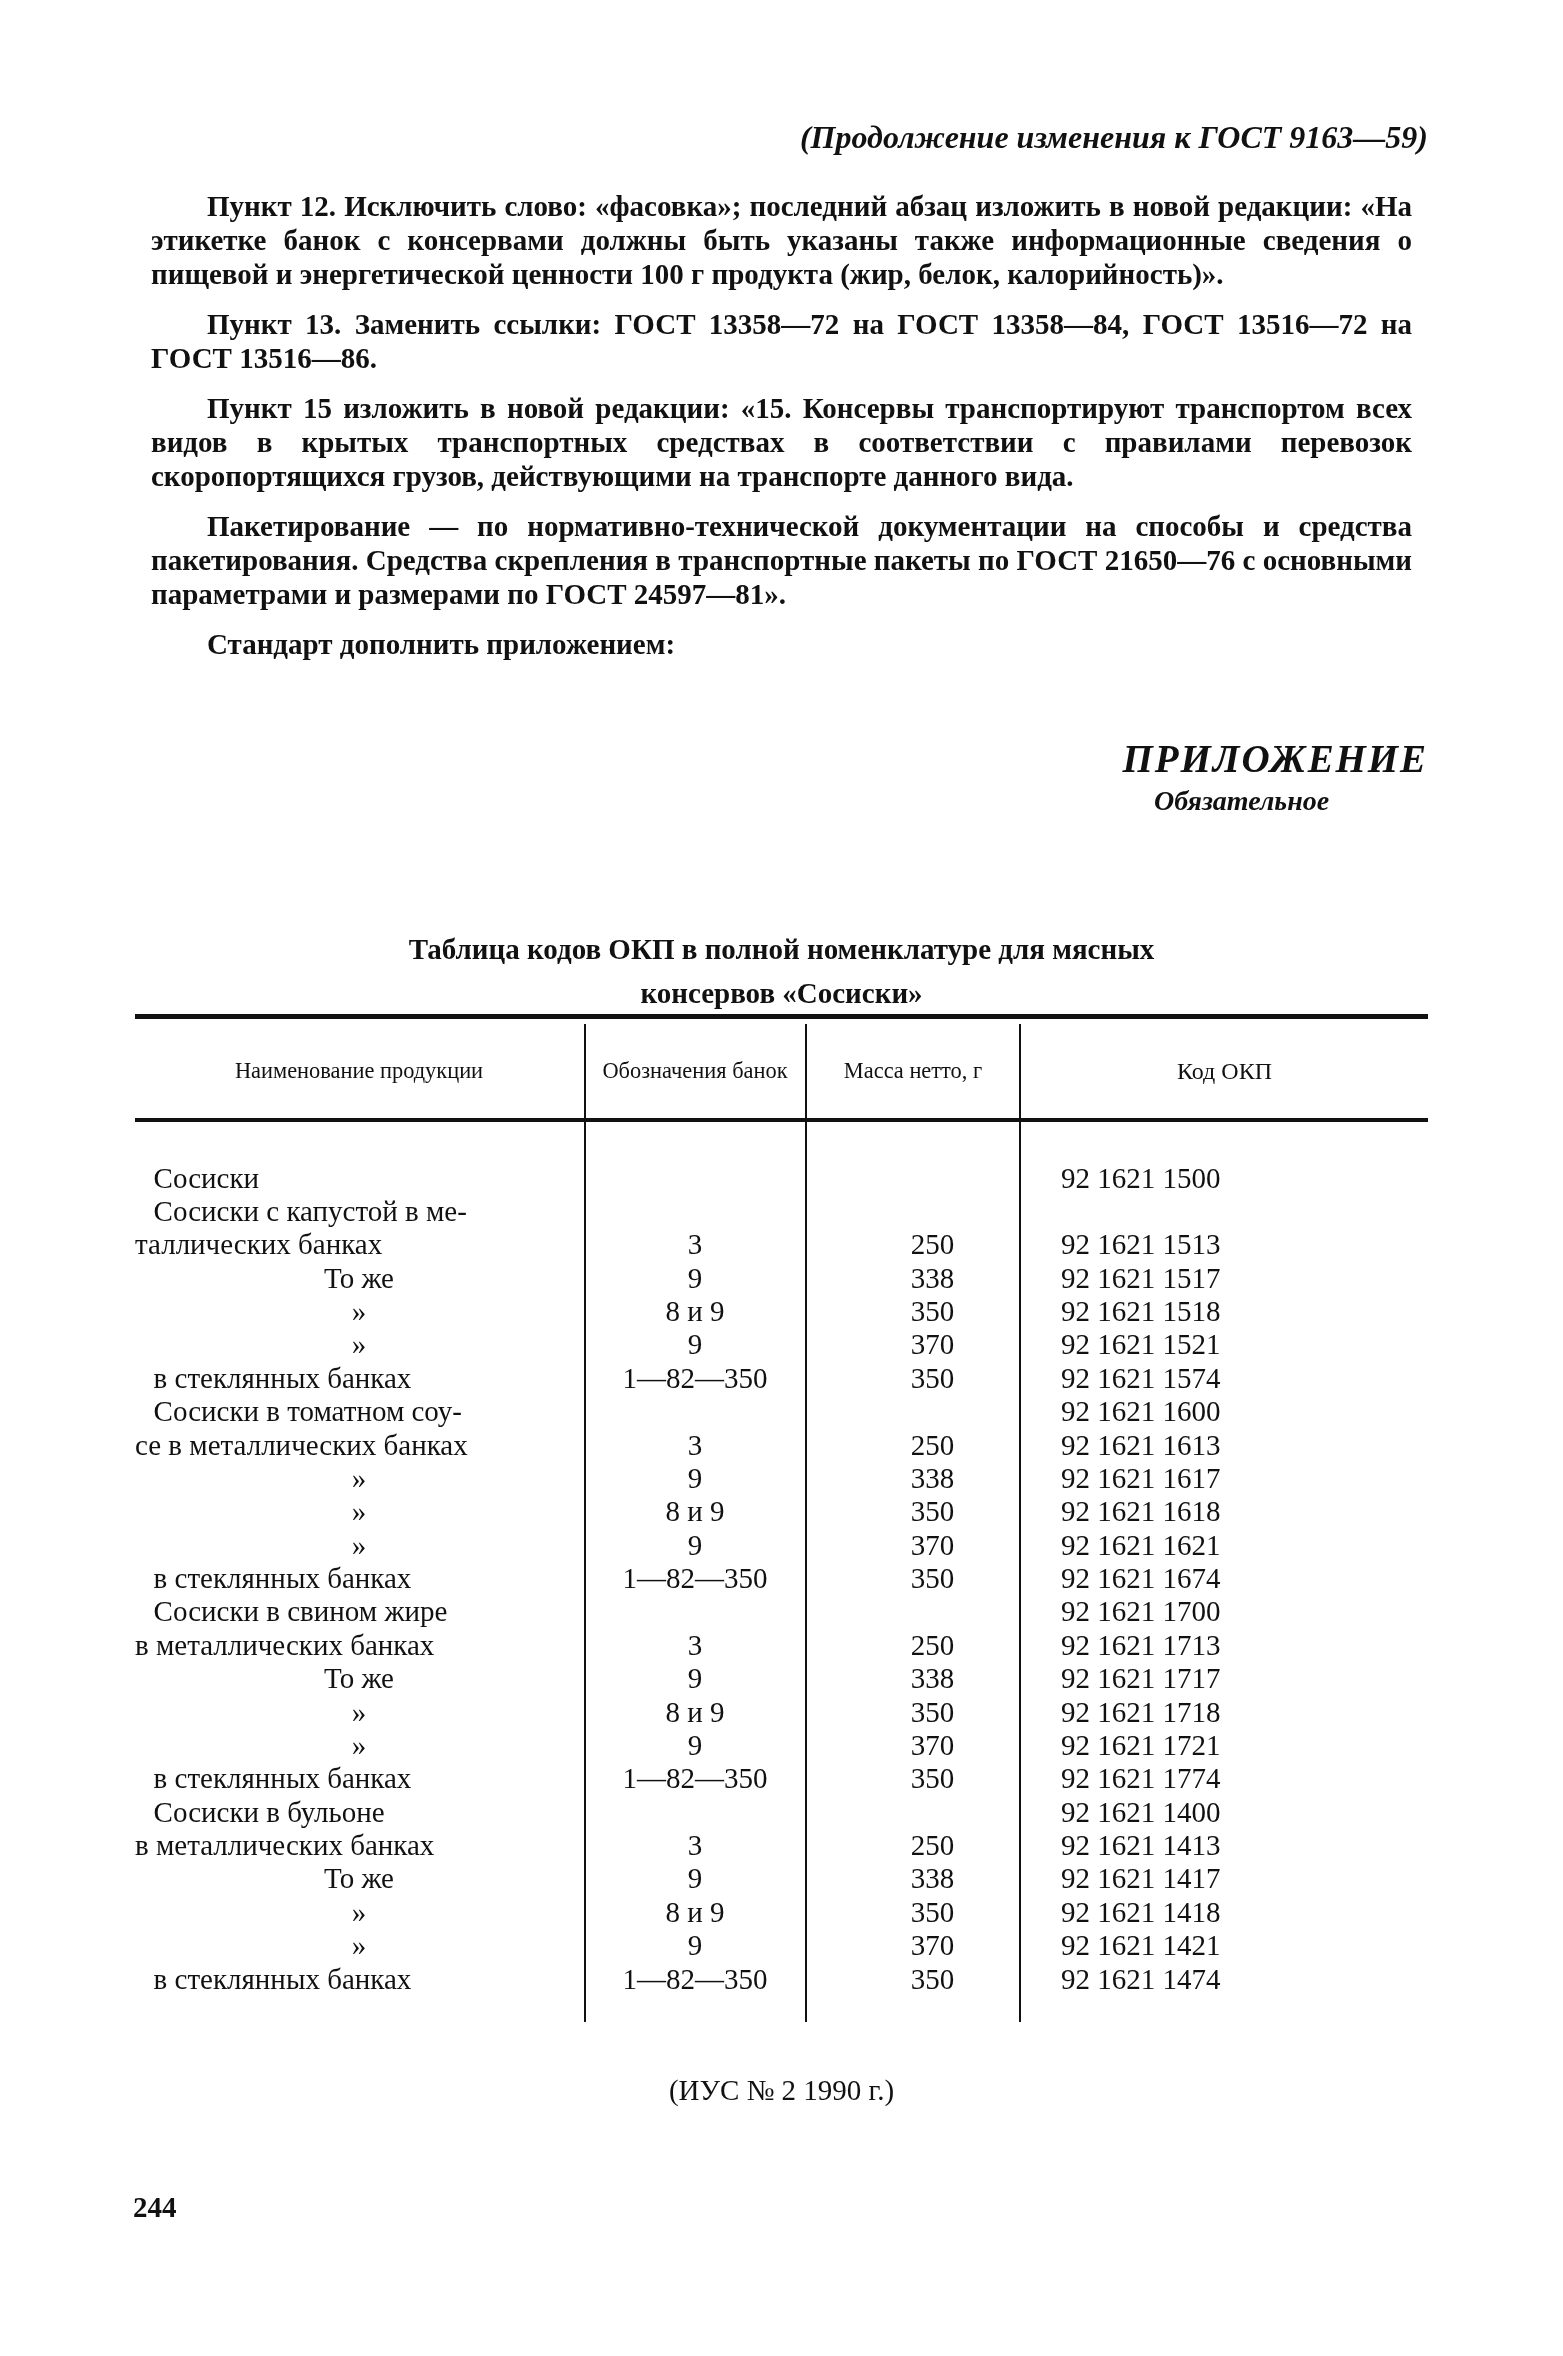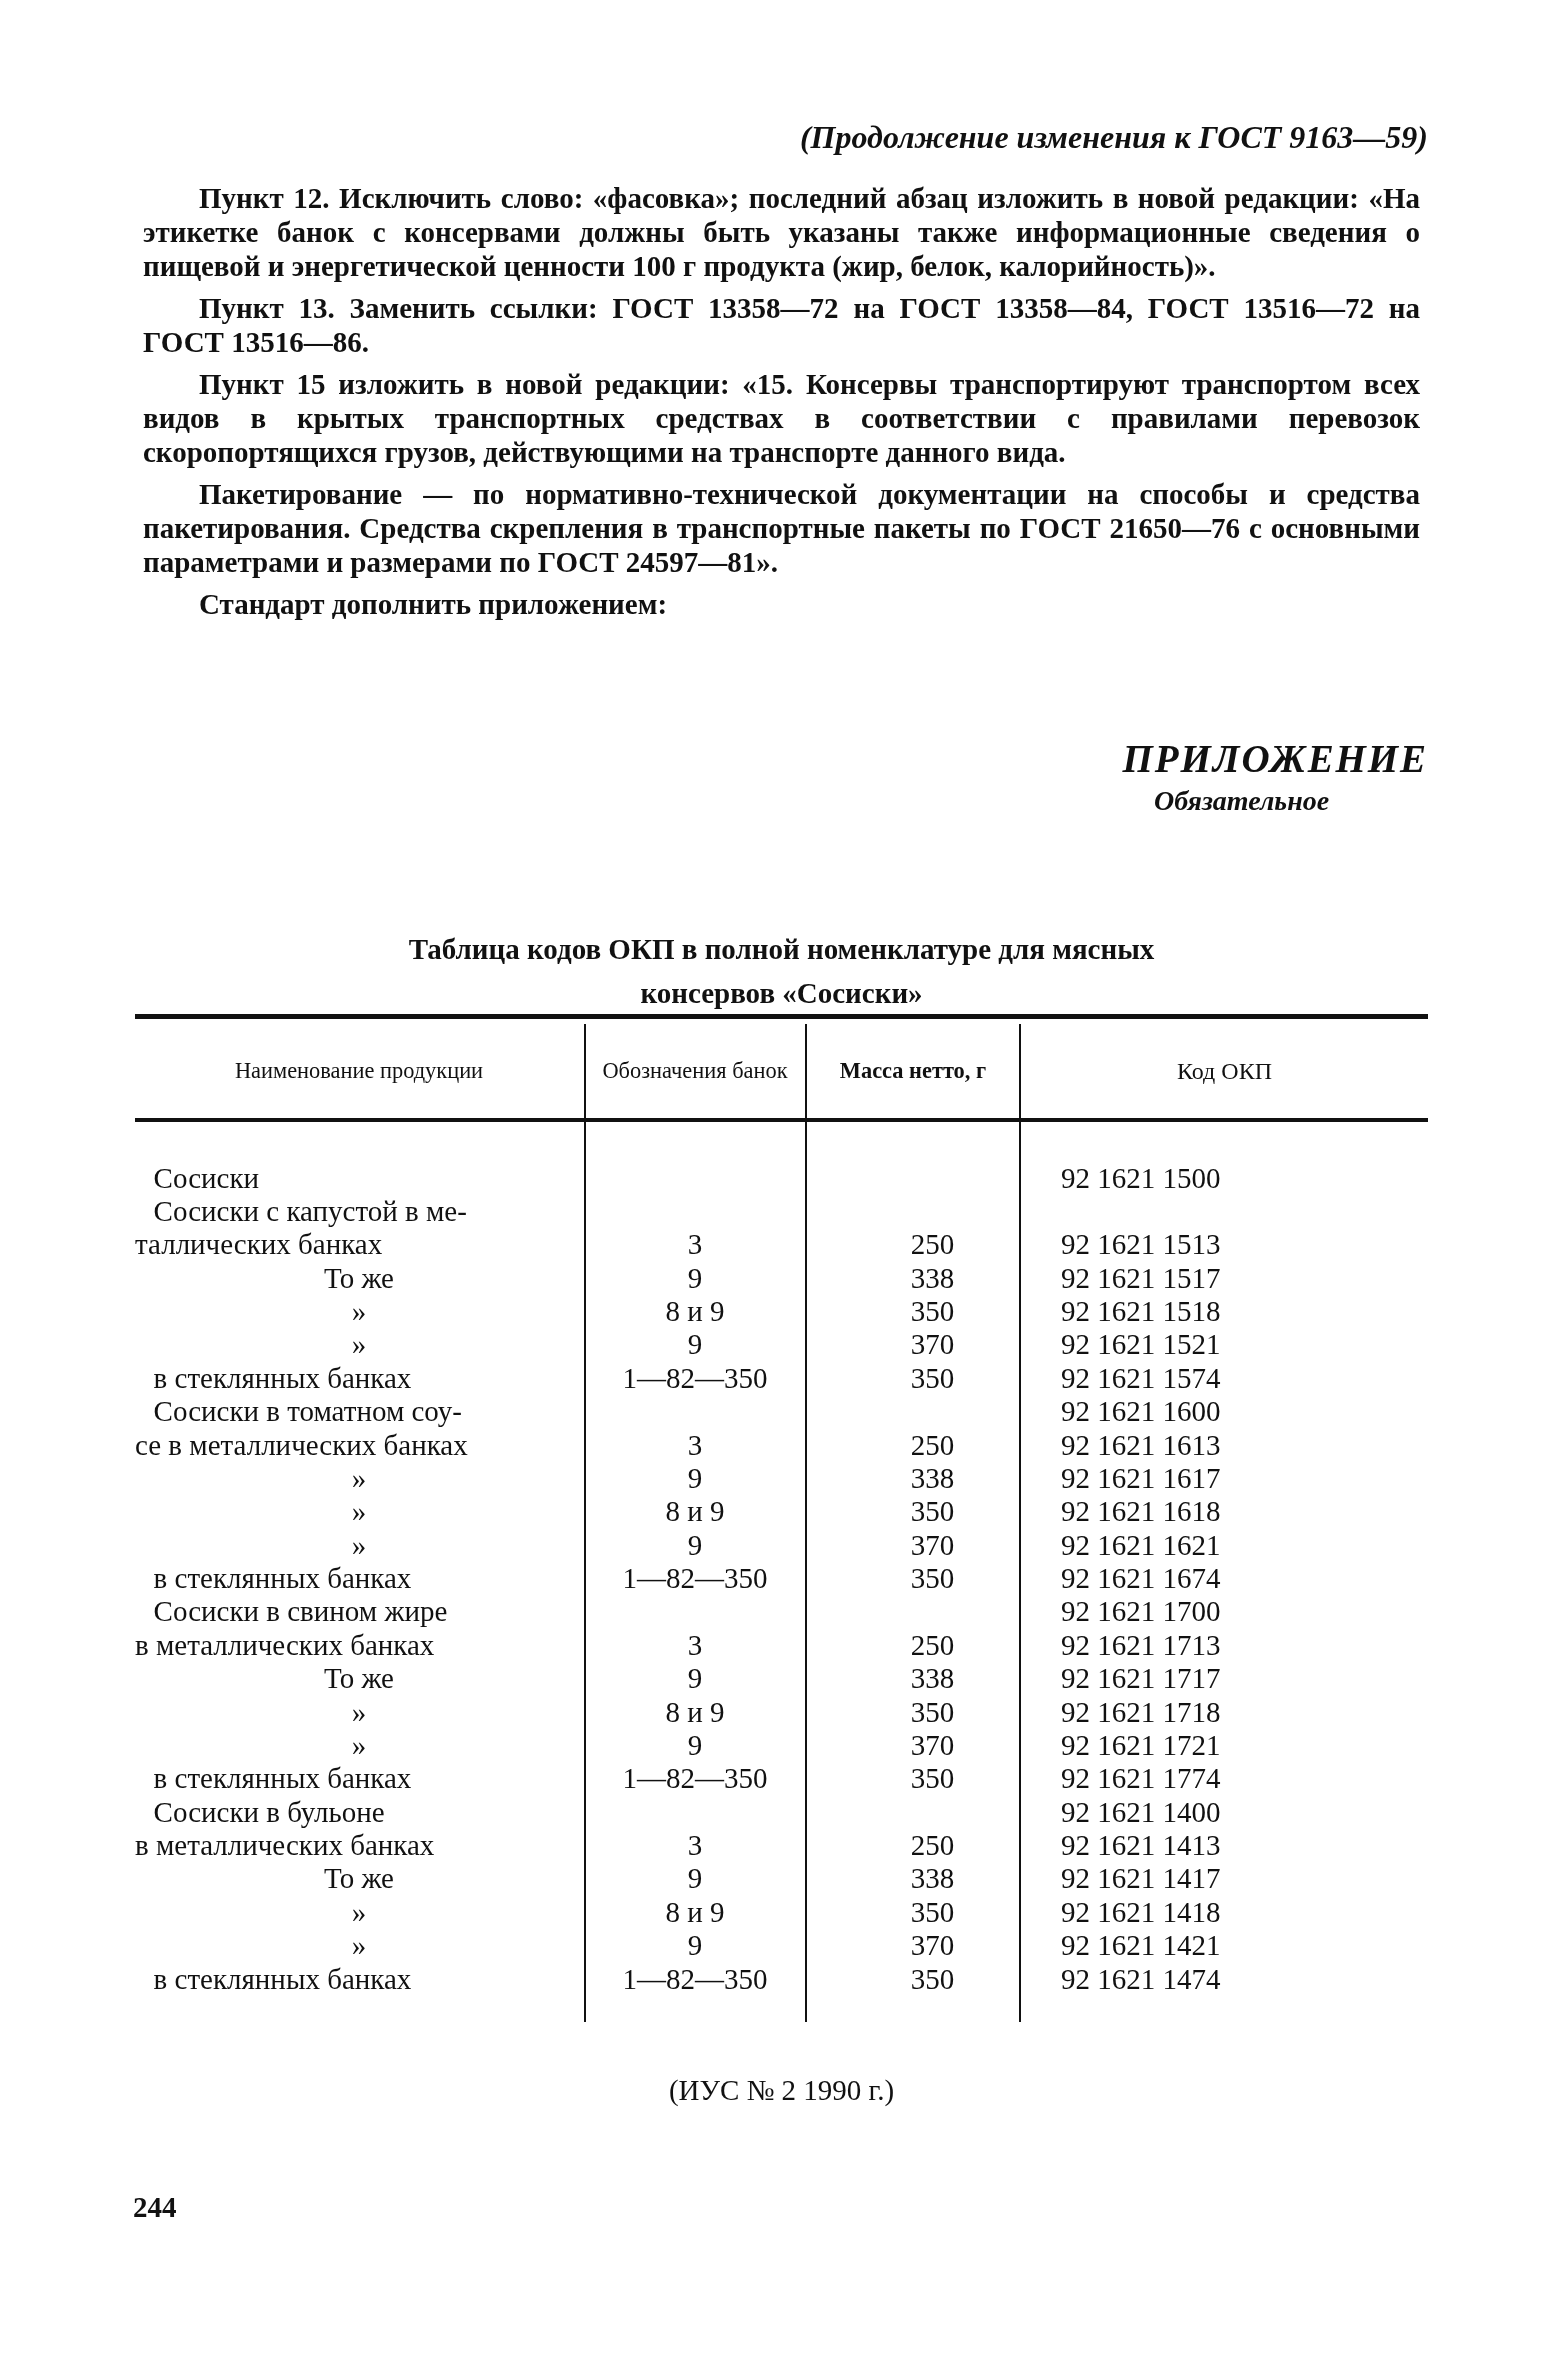--- a/index.html
+++ b/index.html
@@ -1,21 +1,21 @@
 <!DOCTYPE html>
 <html style="font-size:15px"><head>
 <meta charset="utf-8">
 <style>
   html, body { margin:0; padding:0; background:#ffffff; }
   body { width:1563px; height:2357px; position:relative; overflow:hidden;
          font-family:"Liberation Serif","DejaVu Serif",serif; color:#111; }
   .abs { position:absolute; }
   .hdr { right:135px; top:119px; font-size:32px; font-style:italic; font-weight:bold; white-space:nowrap; }
   .body-text { left:135px; width:1293px; top:173px; font-size:29px; line-height:34px; text-align:justify; font-weight:bold; }
-  .body-text p { margin:8px; text-indent:56px; }
+  .body-text p { margin:16px; text-indent:56px; }
   .app-title { right:135px; top:736px; font-size:39px; font-style:italic; font-weight:bold; letter-spacing:1.9px; }
   .app-sub { left:1154px; top:785px; font-size:28px; font-style:italic; font-weight:bold; }
   .tbl-title { left:135px; width:1293px; text-align:center; font-size:29px; font-weight:bold; line-height:45px; }
   .t1 { top:927px; } .t2 { top:971px; }
   .rule { left:135px; width:1293px; background:#111; }
   .rule-top { top:1014px; height:4.7px; }
   .rule-head { top:1118px; height:3.7px; }
   .vline { width:1.9px; background:#111; }
   .th { font-size:22.4px; text-align:center; line-height:24px; font-weight:normal; display:flex; align-items:center; justify-content:center; }
   .row { position:absolute; left:135px; width:1293px; height:34px; font-size:29px; line-height:34px; }
@@ -50,21 +50,21 @@
 
 <div class="abs rule rule-top"></div>
 <div class="abs rule rule-head"></div>
 
 <div class="abs vline" style="left:584px; top:1024px; height:998px;"></div>
 <div class="abs vline" style="left:805px; top:1024px; height:998px;"></div>
 <div class="abs vline" style="left:1019px; top:1024px; height:998px;"></div>
 
 <div class="abs th" style="left:135px; width:448px; top:1024px; height:93px;">Наименование продукции</div>
 <div class="abs th" style="left:597px; width:196px; top:1024px; height:93px;">Обозначения банок</div>
-<div class="abs th" style="left:817px; width:192px; top:1024px; height:93px;font-weight:bold;">Масса нетто, г</div>
+<div class="abs th" style="left:817px; width:192px; top:1024px; height:93px;">Масса нетто, г</div>
 <div class="abs th" style="left:1021px; width:407px; top:1024px; height:93px; font-size:24px;">Код ОКП</div>
 
 <div id="rows">
     <div class="row" style="top: 1161px;">
       <span class="c c-name">Сосиски</span>
       <span class="c c-can"></span>
       <span class="c c-mass"></span>
       <span class="c c-code">92 1621 1500</span>
     </div>
     <div class="row" style="top: 1194px;">

